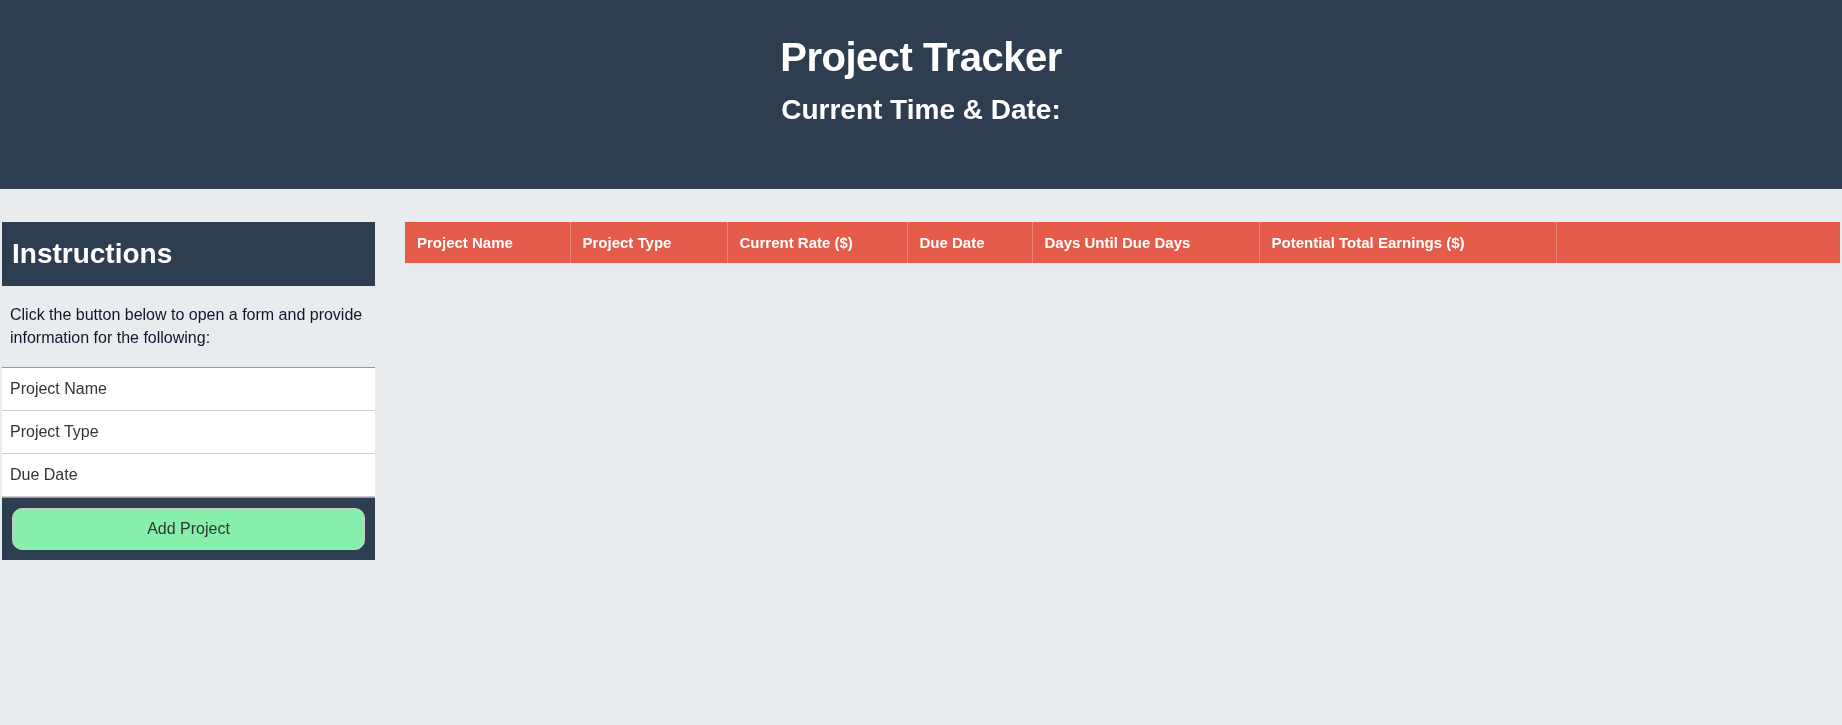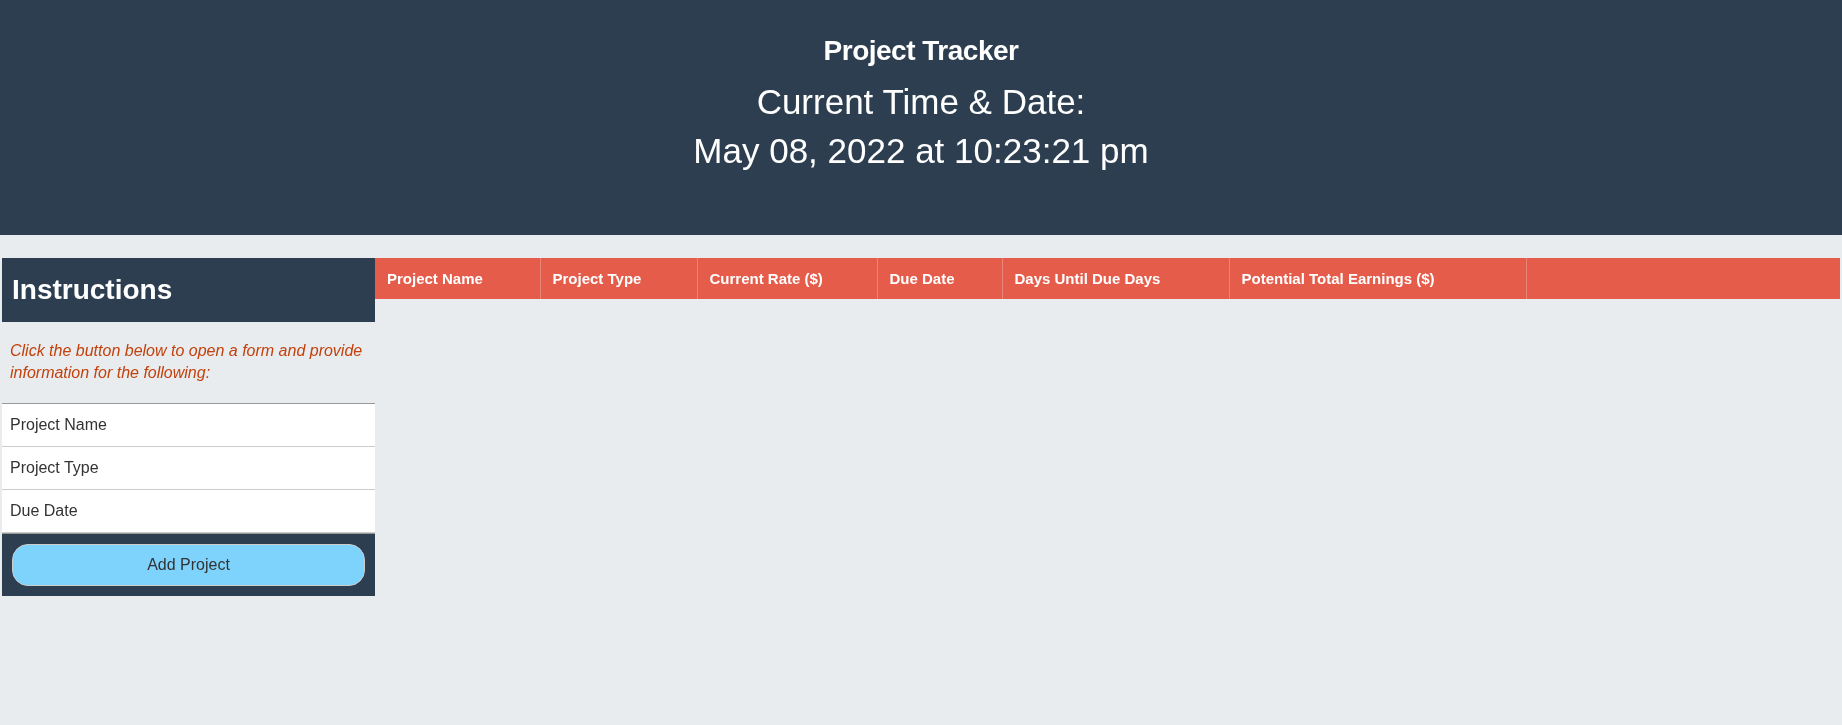--- a/index.html
+++ b/index.html
@@ -12,34 +12,35 @@
       background-color: #e9ecef;
       color: #333;
     }
     .header {
       background-color: #2c3e50;
       color: #fff;
       text-align: center;
       padding: 35px 20px 60px;
     }
     .header h1 {
-      font-size: 28px;
+      font-size: 40px;
       font-weight: 800;
       margin-bottom: 10px;
       letter-spacing: -0.5px;
     }
     .header h2 {
-      font-size: 35px;
-      font-weight: 400;
+      font-size: 28px;
+      font-weight: 700;
       line-height: 1.4;
     }
     .main {
       display: flex;
       padding: 2px;
-      margin-top: 21px;
+      gap: 30px;
+      margin-top: 31px;
     }
     .sidebar {
       width: 373px;
       background-color: #e9ecef;
       flex-shrink: 0;
     }
     .sidebar-header {
       background-color: #2c3e50;
       color: #fff;
       padding: 16px 10px;
@@ -47,43 +48,42 @@
     .sidebar-header h3 {
       font-size: 28px;
       font-weight: 800;
     }
     .sidebar-body {
       border-bottom: 1px solid #999;
     }
     .instructions-text {
       padding: 18px 8px;
       font-size: 16px;
-      color: #c2410c;
+      color: #0f172a;
       line-height: 1.4;
       border-bottom: 1px solid #999;
-      font-style: italic;
     }
     .list-item {
       background-color: #fff;
       border-bottom: 1px solid #ccc;
       padding: 12px 8px;
       font-size: 16px;
       color: #333;
     }
     .sidebar-footer {
       background-color: #2c3e50;
       padding: 10px;
     }
     .add-btn {
       width: 100%;
       padding: 11px;
       font-size: 16px;
-      background-color: #7dd3fc;
+      background-color: #86efac;
       border: 1px solid #ccc;
-      border-radius: 16px;
+      border-radius: 10px;
       cursor: pointer;
       color: #333;
     }
     .content {
       flex: 1;
       padding-right: 0;
     }
     .table {
       width: 100%;
       border-collapse: collapse;
@@ -110,21 +110,20 @@
     .col-earn { width: 297px; }
     .col-last { width: auto; }
   </style>
 </head>
 <body>
 
 <header class="header">
   <h1>Project Tracker</h1>
   <h2>
     <span>Current Time &amp; Date:</span><br>
-    <span>May 08, 2022 at 10:23:21 pm</span>
   </h2>
 </header>
 
 <div class="main">
   <aside class="sidebar">
     <div class="sidebar-header">
       <h3>Instructions</h3>
     </div>
     <div class="sidebar-body">
       <p class="instructions-text">Click the button below to open a form and provide information for the following:</p>

